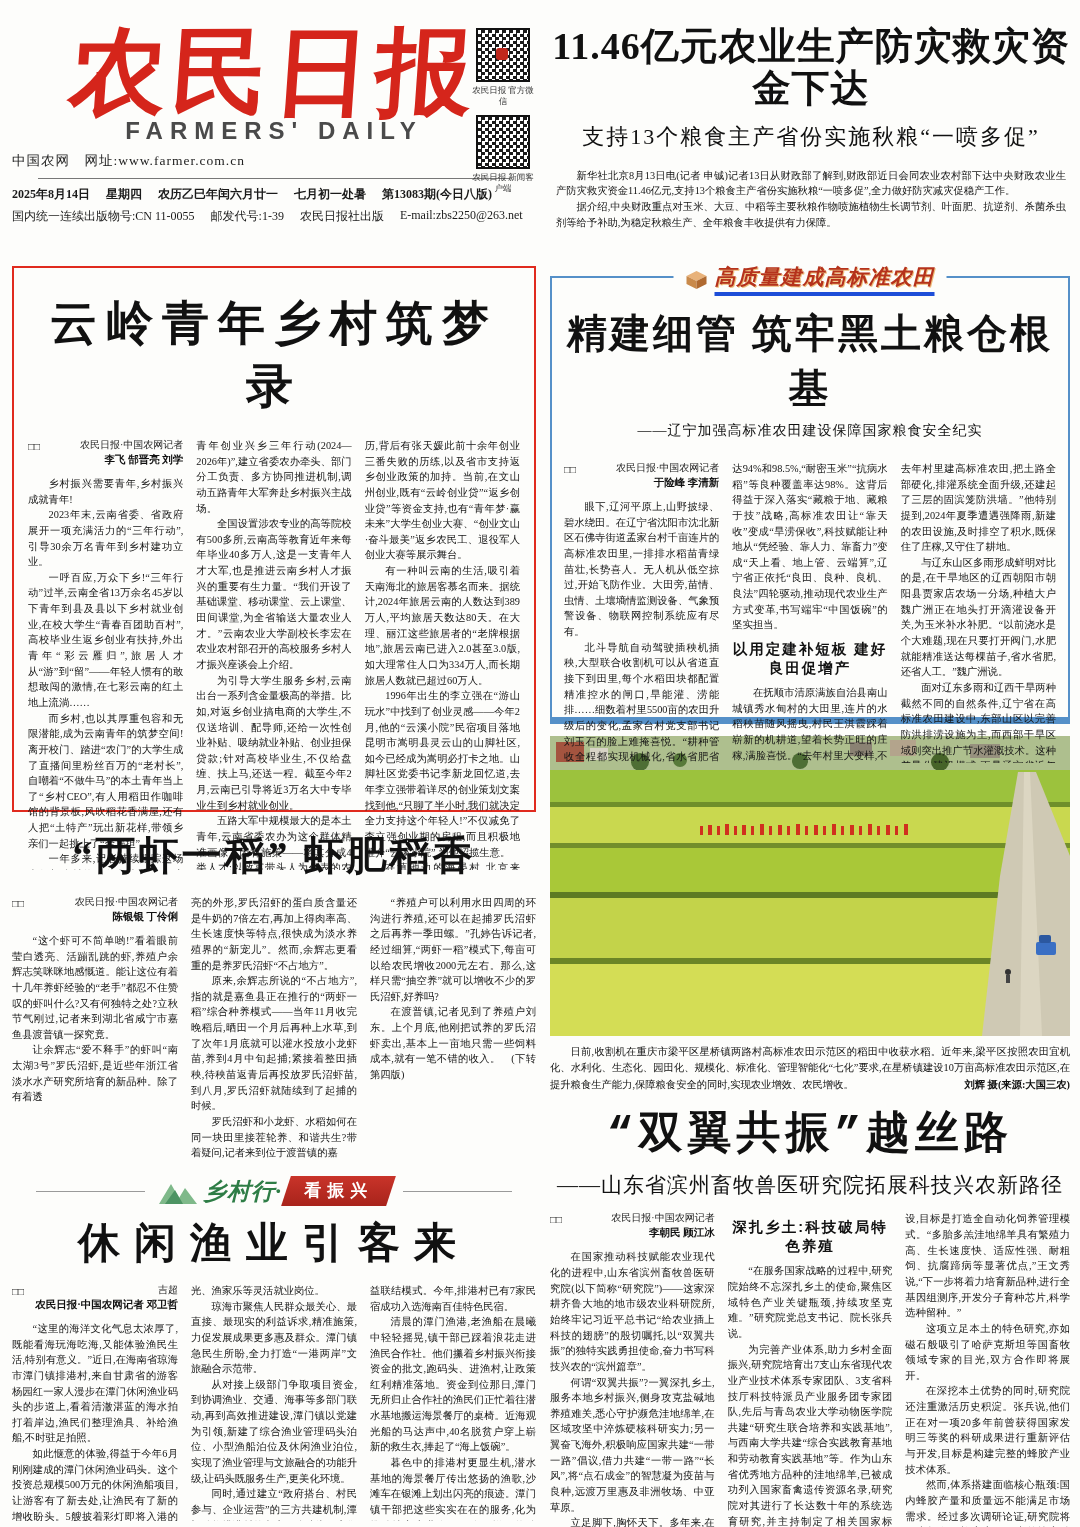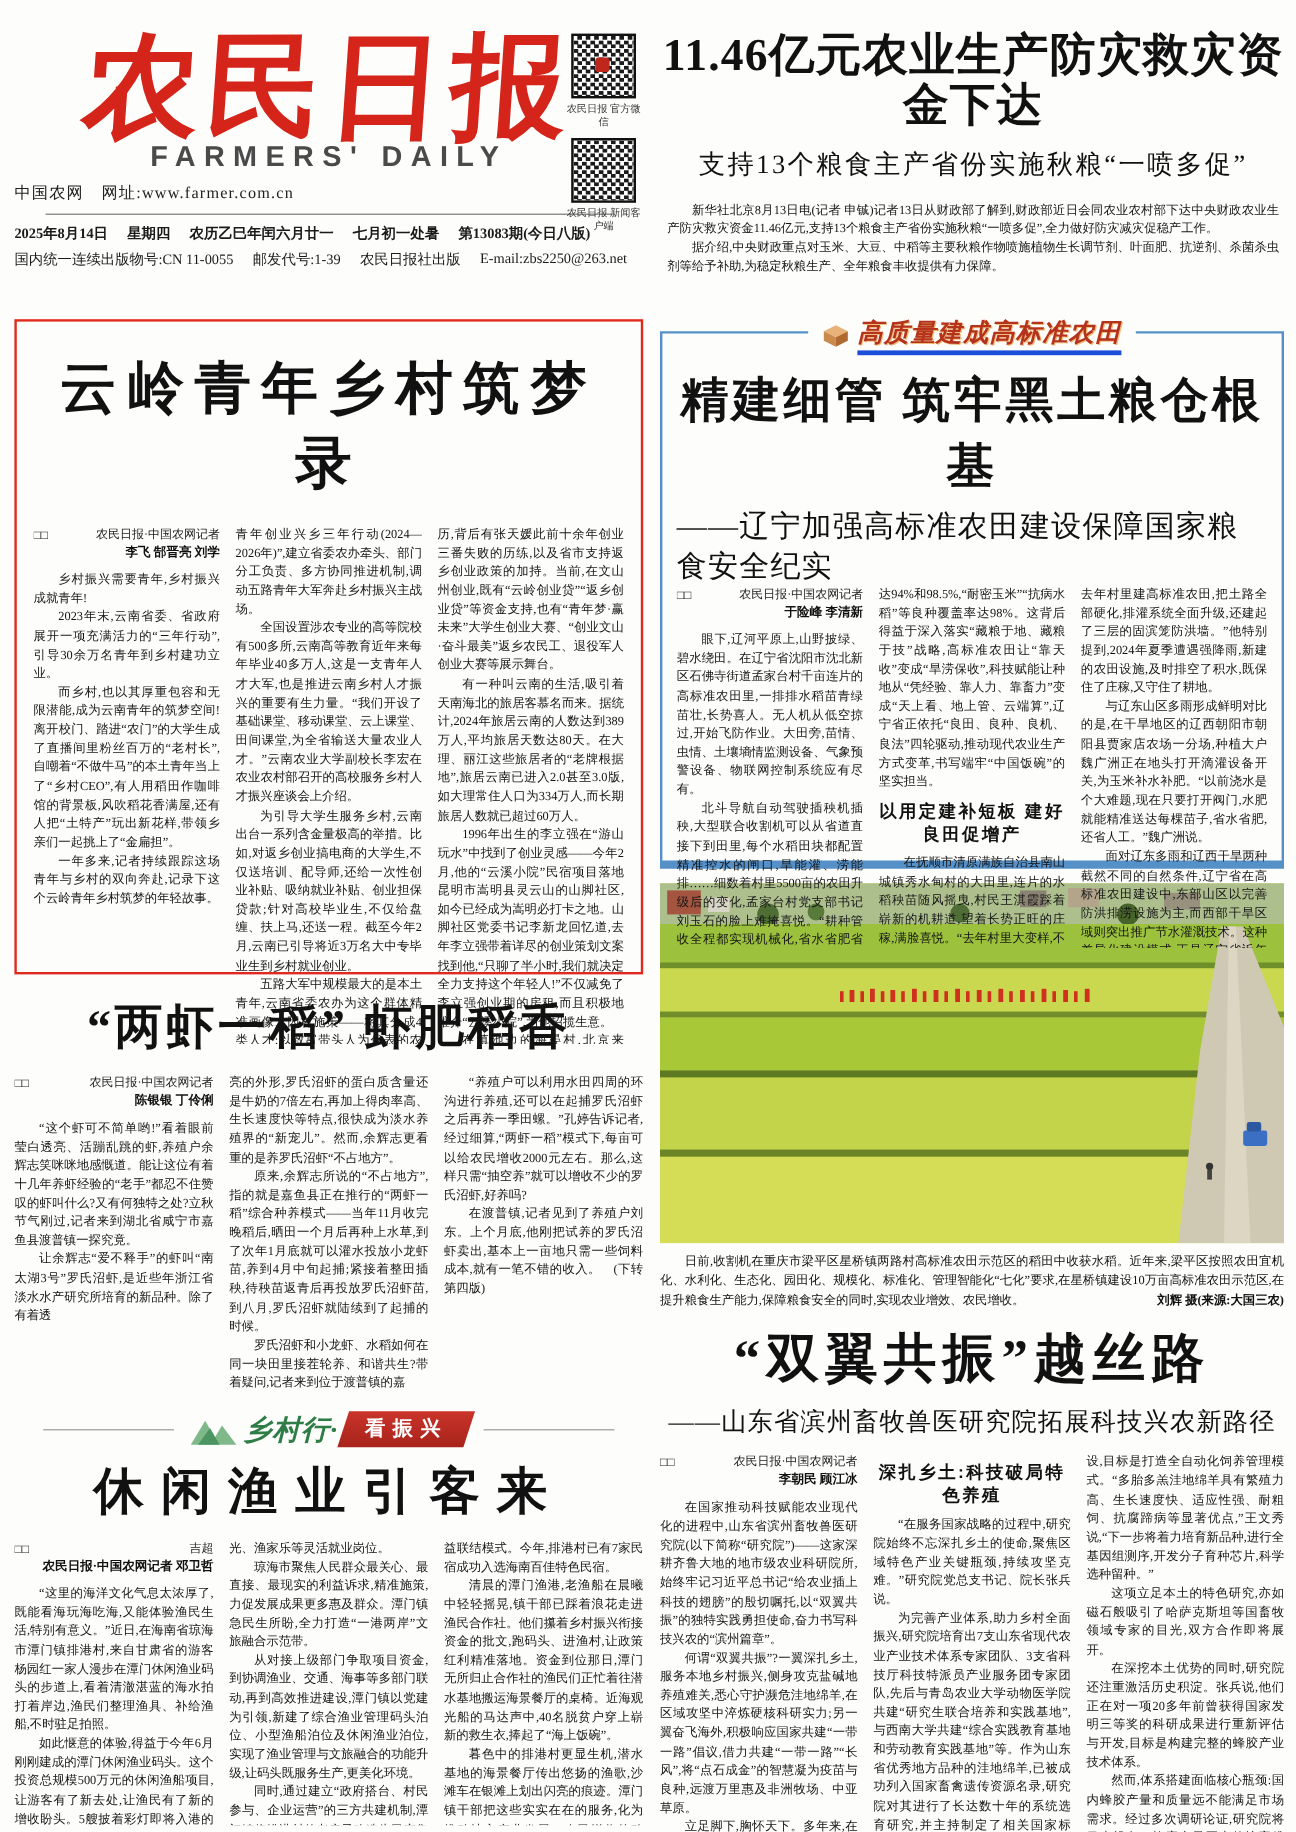--- a/index.html
+++ b/index.html
@@ -64,30 +64,30 @@
   .xx-headline{font-size:42px;font-weight:900;text-align:center;letter-spacing:14px;margin:8px 0 12px;}
   .xiuxian .col{height:238px;}
   
   .jingjian{position:relative;border:2px solid #5590c8;border-bottom-width:7px;
             padding:14px 12px 8px;height:448px;box-sizing:border-box;margin-top:10px;}
   .banner{position:absolute;top:-15px;left:50%;transform:translateX(-50%);background:#fdfdfb;
           padding:0 12px;display:flex;align-items:center;gap:7px;white-space:nowrap;}
   .banner-text{font-size:21px;font-weight:900;font-style:italic;color:#b5321c;letter-spacing:1px;
                text-shadow:1px 1px 0 #eebd7a;border-bottom:4px solid #1d4ed8;padding-bottom:1px;}
   .jj-headline{font-size:40px;font-weight:900;text-align:center;letter-spacing:3px;margin:14px 0 6px;}
-  .jj-subhead{font-size:25px;text-align:left;margin-bottom:0;letter-spacing:1px;}
+  .jj-subhead{font-size:14px;text-align:center;margin-bottom:21px;letter-spacing:1px;}
   .jingjian .col{height:302px;}
   
   .photo-block{margin-top:12px;}
   .photo{display:block;width:100%;height:300px;}
   .caption{font-size:10.3px;line-height:1.6;text-align:justify;margin-top:8px;text-indent:2em;position:relative;}
   .credit{position:absolute;right:0;bottom:0;background:#fdfdfb;padding-left:8px;font-weight:bold;}
   
   .shuangyi{margin-top:10px;}
-  .sy-headline{font-size:44px;font-weight:900;text-align:center;letter-spacing:5px;}
+  .sy-headline{font-size:44px;font-weight:900;text-align:center;letter-spacing:5px;font-family:Liberation Mono, monospace;}
   .sy-subhead{font-size:21px;text-align:center;margin:9px 0 12px;letter-spacing:1px;}
   .shuangyi .col{height:352px;}
 </style>
 </head>
 <body>
 
 <div class="page">
 
   <div class="top-row">
     <div class="masthead">
@@ -136,20 +136,21 @@
         <div class="yl-headline">云岭青年乡村筑梦录</div>
         <div class="cols">
           <div class="col">
               <div class="byrow">
                 <span>□□</span>
                 <span>农民日报·中国农网记者</span>
               </div>
               <p class="by-names">李飞 郜晋亮 刘学</p>
               <p class="para">乡村振兴需要青年,乡村振兴成就青年!</p>
               <p class="para">2023年末,云南省委、省政府展开一项充满活力的“三年行动”,引导30余万名青年到乡村建功立业。</p>
+              <p class="para">一呼百应,万众下乡!“三年行动”过半,云南全省13万余名45岁以下青年到县及县以下乡村就业创业,在校大学生“青春百团助百村”,高校毕业生返乡创业有扶持,外出青年“彩云雁归”,旅居人才从“游”到“留”——年轻人惯有的敢想敢闯的激情,在七彩云南的红土地上流淌……</p>
               <p class="para">而乡村,也以其厚重包容和无限潜能,成为云南青年的筑梦空间!离开校门、踏进“农门”的大学生成了直播间里粉丝百万的“老村长”,自嘲着“不做牛马”的本土青年当上了“乡村CEO”,有人用稻田作咖啡馆的背景板,风吹稻花香满屋,还有人把“土特产”玩出新花样,带领乡亲们一起挑上了“金扁担”。</p>
               <p class="para">一年多来,记者持续跟踪这场青年与乡村的双向奔赴,记录下这个云岭青年乡村筑梦的年轻故事。</p>
             </div>
           <div class="col">
               <p class="para cont">青年创业兴乡三年行动(2024—2026年)”,建立省委农办牵头、部门分工负责、多方协同推进机制,调动五路青年大军奔赴乡村振兴主战场。</p>
               <p class="para">全国设置涉农专业的高等院校有500多所,云南高等教育近年来每年毕业40多万人,这是一支青年人才大军,也是推进云南乡村人才振兴的重要有生力量。“我们开设了基础课堂、移动课堂、云上课堂、田间课堂,为全省输送大量农业人才。”云南农业大学副校长李宏在农业农村部召开的高校服务乡村人才振兴座谈会上介绍。</p>
               <p class="para">为引导大学生服务乡村,云南出台一系列含金量极高的举措。比如,对返乡创业搞电商的大学生,不仅送培训、配导师,还给一次性创业补贴、吸纳就业补贴、创业担保贷款;针对高校毕业生,不仅给盘缠、扶上马,还送一程。截至今年2月,云南已引导将近3万名大中专毕业生到乡村就业创业。</p>
               <p class="para">五路大军中规模最大的是本土青年,云南省委农办为这个群体精准画像、因村施策——将其分成4类人才:以致富带头人为代表的农村生产型人才,以“乡村CEO”为代表的农村经营管理型人才,以乡村工匠为代表的乡村技能服务型人才,以及以年轻村干部为代表的乡村治理型人才。</p>
             </div>
           <div class="col">

